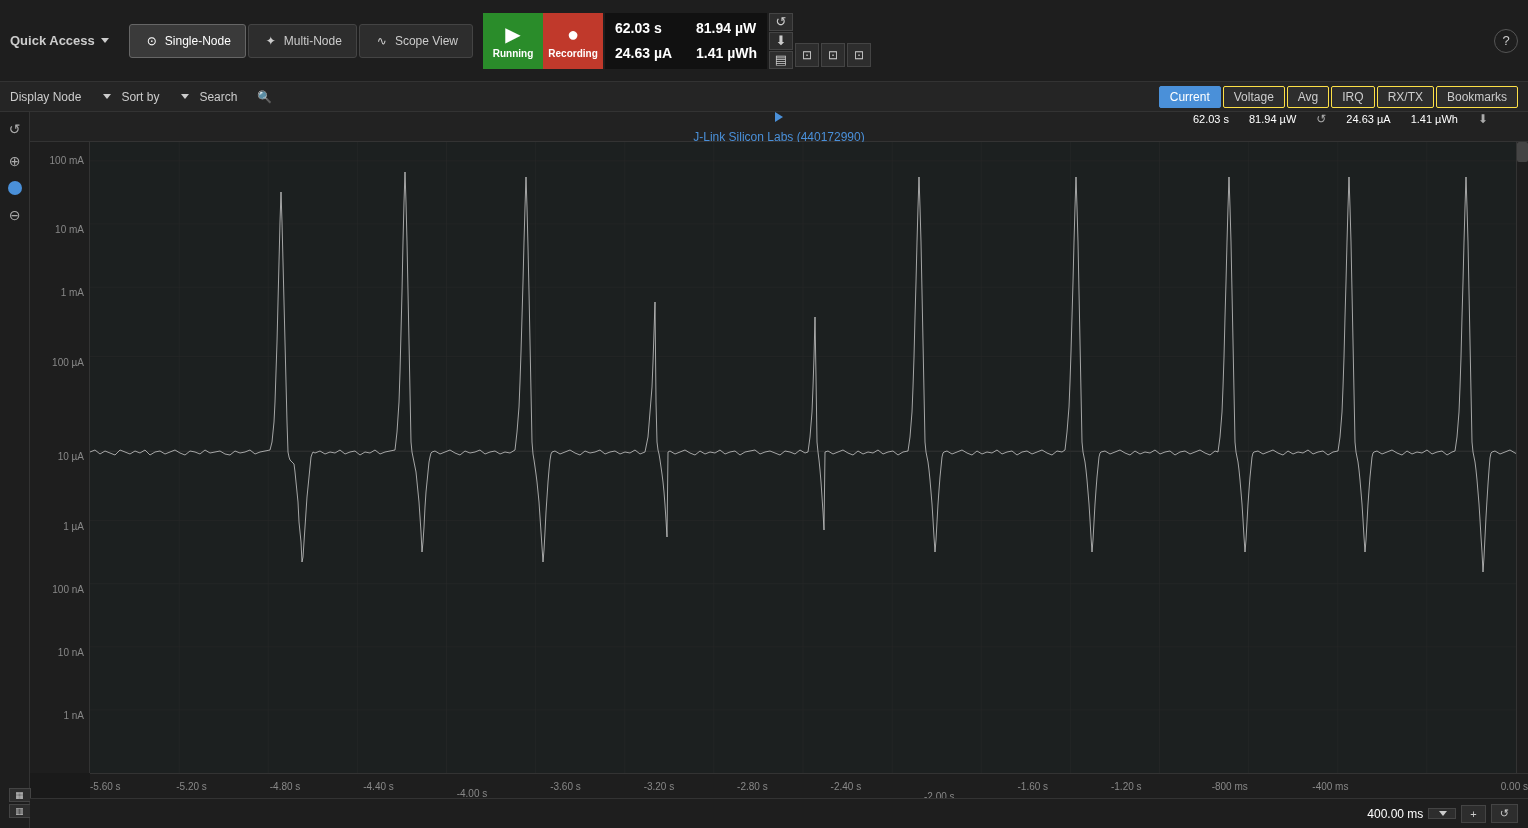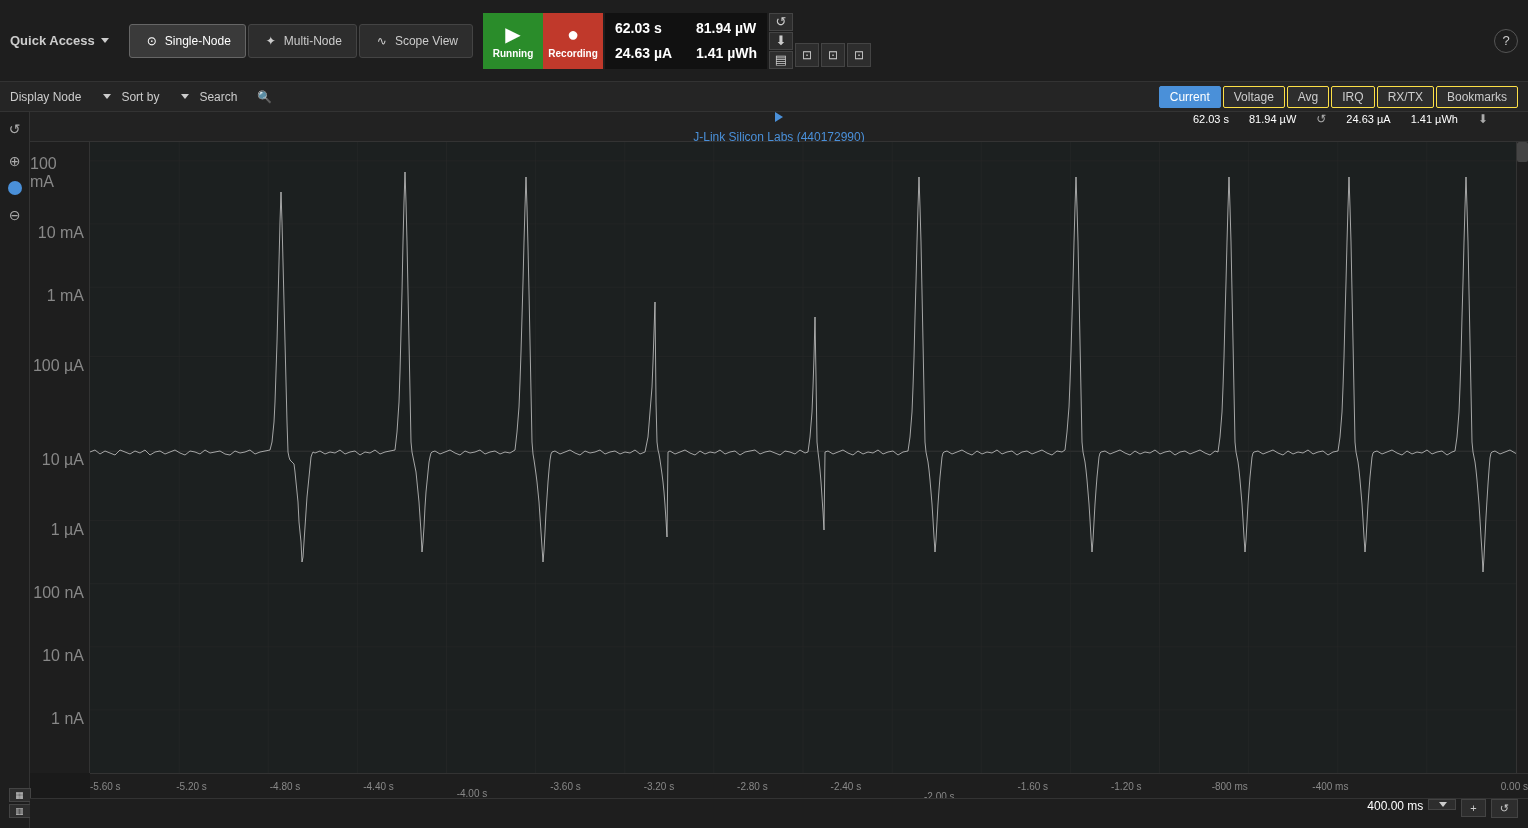--- a/index.html
+++ b/index.html
@@ -286,21 +286,21 @@
       color: #888;
       font-size: 10px;
       position: absolute;
     }
     
     #bottom-bar {
       height: 30px;
       background: #1e1e1e;
       border-top: 1px solid #333;
       display: flex;
-      align-items: flex-start;
+      align-items: center;
       justify-content: flex-end;
       padding: 0 10px;
       gap: 5px;
     }
     .bottom-bar-val {
       color: #fff;
       font-size: 12px;
     }
     .bottom-bar-btn {
       background: #2d2d2d;
@@ -321,21 +321,21 @@
       transform: translate(-50%, -50%);
       color: #ff3333;
       font-size: 22px;
       font-weight: bold;
       white-space: nowrap;
       pointer-events: none;
       z-index: 10;
     }
     .y-label {
       color: #888;
-      font-size: 16px;
+      font-size: 10px;
       position: absolute;
       right: 5px;
     }
     
     #bottom-left-icons {
       position: absolute;
       bottom: 5px;
       left: 5px;
       display: flex;
       flex-direction: column;

